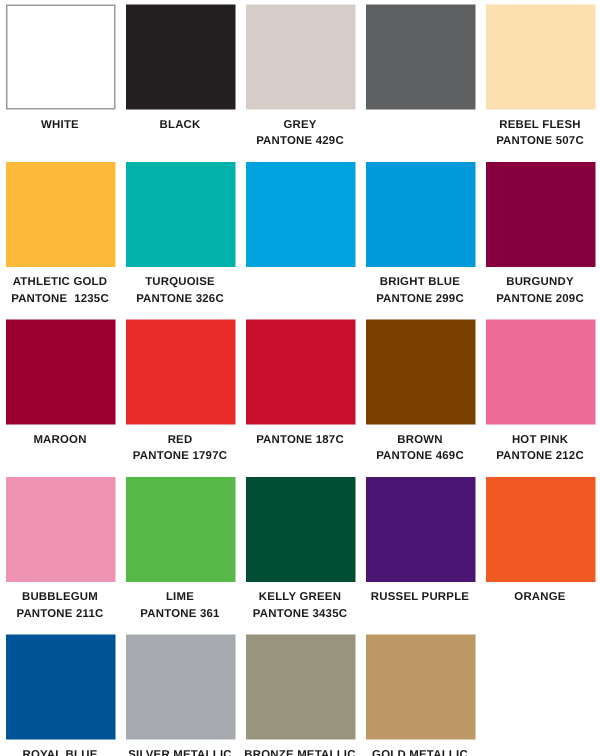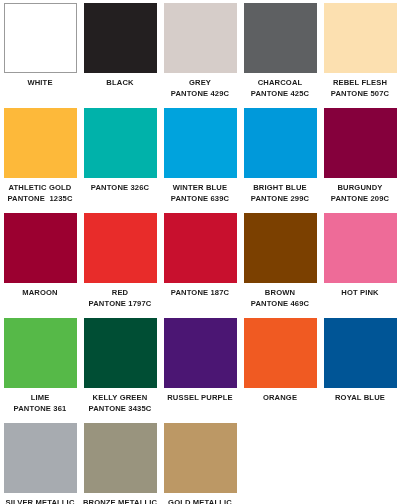--- a/index.html
+++ b/index.html
@@ -78,51 +78,44 @@
     </div>
     <div class="swatch-cell">
       <div class="swatch-chip" style="background: rgb(214, 205, 201);"></div>
       <div class="swatch-caption">
         <span class="caption-name">GREY</span>
         <span class="caption-code">PANTONE 429C</span>
       </div>
     </div>
     <div class="swatch-cell">
       <div class="swatch-chip" style="background: rgb(94, 96, 98);"></div>
-      <div class="swatch-caption">
-        <span class="caption-name">CHARCOAL</span>
-        <span class="caption-code">PANTONE 425C</span>
-      </div>
     </div>
     <div class="swatch-cell">
       <div class="swatch-chip" style="background: rgb(252, 224, 176);"></div>
       <div class="swatch-caption">
         <span class="caption-name">REBEL FLESH</span>
         <span class="caption-code">PANTONE 507C</span>
       </div>
     </div>
     <div class="swatch-cell">
       <div class="swatch-chip" style="background: rgb(253, 185, 58);"></div>
       <div class="swatch-caption">
         <span class="caption-name">ATHLETIC GOLD</span>
         <span class="caption-code">PANTONE  1235C</span>
       </div>
     </div>
     <div class="swatch-cell">
       <div class="swatch-chip" style="background: rgb(0, 178, 170);"></div>
       <div class="swatch-caption">
+        <span class="caption-name">TURQUOISE</span>
         <span class="caption-code">PANTONE 326C</span>
       </div>
     </div>
     <div class="swatch-cell">
       <div class="swatch-chip" style="background: rgb(0, 163, 221);"></div>
-      <div class="swatch-caption">
-        <span class="caption-name">WINTER BLUE</span>
-        <span class="caption-code">PANTONE 639C</span>
-      </div>
     </div>
     <div class="swatch-cell">
       <div class="swatch-chip" style="background: rgb(0, 153, 218);"></div>
       <div class="swatch-caption">
         <span class="caption-name">BRIGHT BLUE</span>
         <span class="caption-code">PANTONE 299C</span>
       </div>
     </div>
     <div class="swatch-cell">
       <div class="swatch-chip" style="background: rgb(133, 0, 60);"></div>
@@ -154,20 +147,28 @@
       <div class="swatch-chip" style="background: rgb(123, 64, 0);"></div>
       <div class="swatch-caption">
         <span class="caption-name">BROWN</span>
         <span class="caption-code">PANTONE 469C</span>
       </div>
     </div>
     <div class="swatch-cell">
       <div class="swatch-chip" style="background: rgb(238, 107, 152);"></div>
       <div class="swatch-caption">
         <span class="caption-name">HOT PINK</span>
+        <span class="caption-code">PANTONE 212C</span>
+      </div>
+    </div>
+    <div class="swatch-cell">
+      <div class="swatch-chip" style="background: rgb(239, 147, 178);"></div>
+      <div class="swatch-caption">
+        <span class="caption-name">BUBBLEGUM</span>
+        <span class="caption-code">PANTONE 211C</span>
       </div>
     </div>
     <div class="swatch-cell">
       <div class="swatch-chip" style="background: rgb(86, 185, 72);"></div>
       <div class="swatch-caption">
         <span class="caption-name">LIME</span>
         <span class="caption-code">PANTONE 361</span>
       </div>
     </div>
     <div class="swatch-cell">

